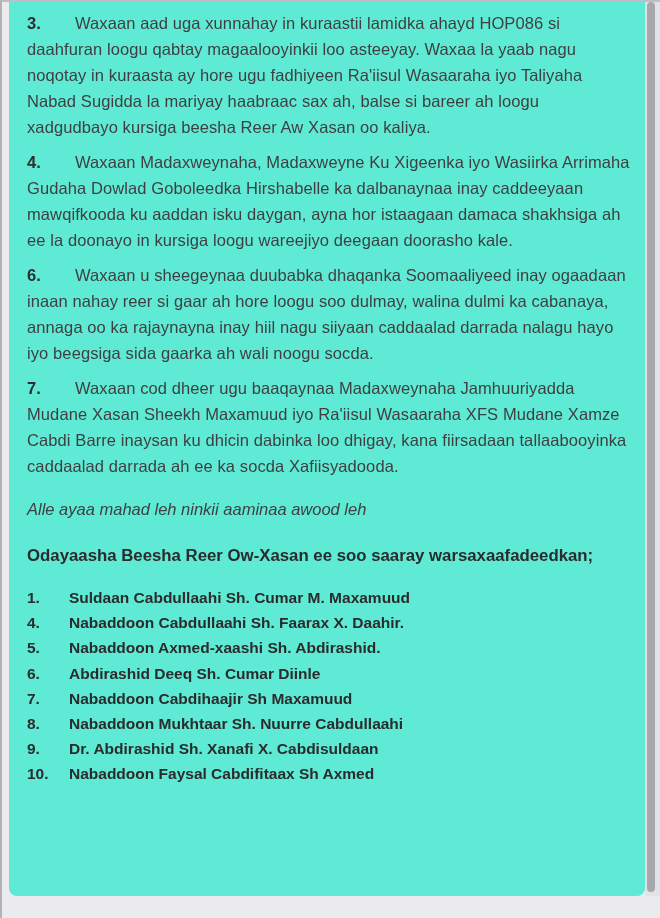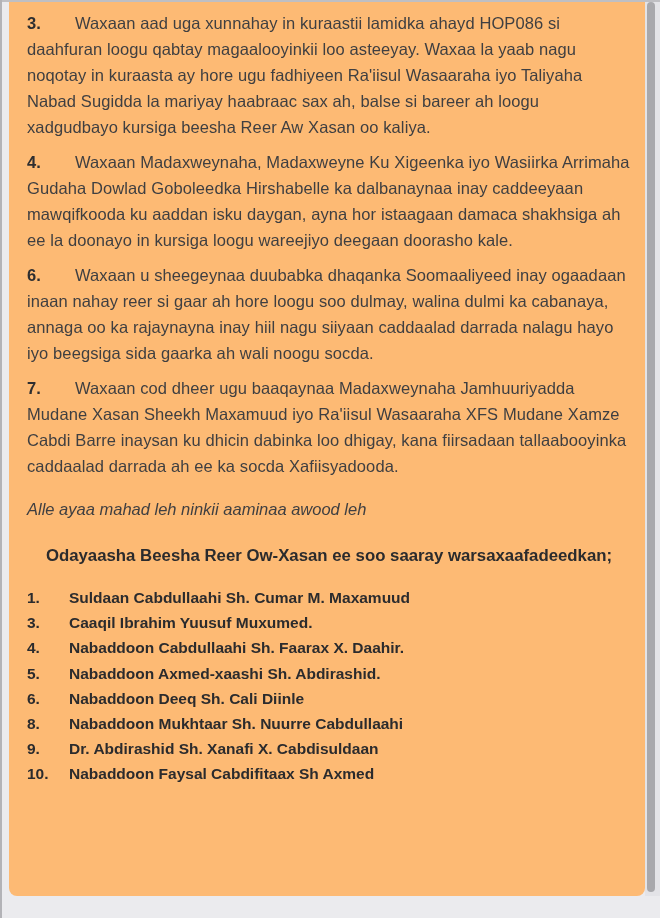--- a/index.html
+++ b/index.html
@@ -27,21 +27,21 @@
     top: 0; left: 0;
     width: 2px; height: 100%;
     background: #b3b3b7;
   }
   .card {
     position: absolute;
     left: 9px;
     top: 2px;
     width: 636px;
     height: 894px;
-    background: #fdba74;
+    background: #5eead4;
     border-radius: 0 0 8px 8px;
     box-sizing: border-box;
     padding: 8px 14px 0 9px;
     color: #3f3f41;
   }
   .scrollbar-track {
     position: absolute;
     right: 0;
     top: 2px;
     width: 15px;
@@ -77,21 +77,20 @@
     padding-left: 9px;
     font-style: italic;
   }
   .sig-heading {
     margin: 21px 0 16px 0;
     font-size: 16.8px;
     line-height: 26px;
     font-weight: bold;
     color: #2b2b2d;
     padding-left: 9px;
-    text-align: center;
   }
   .sig-list {
     padding-left: 9px;
   }
   .sig-item {
     font-size: 15.5px;
     line-height: 25.2px;
     font-weight: bold;
     color: #2b2b2d;
     white-space: nowrap;
@@ -126,30 +125,30 @@
 
     <p class="closing">Alle ayaa mahad leh ninkii aaminaa awood leh</p>
 
     <p class="sig-heading">Odayaasha Beesha Reer Ow-Xasan ee soo saaray warsaxaafadeedkan;</p>
 
     <div class="sig-list">
       <div class="sig-item">
         <span class="sig-num">1.</span><span>Suldaan Cabdullaahi Sh. Cumar M. Maxamuud</span>
       </div>
       <div class="sig-item">
-        <span class="sig-num">3.</span><span>Caaqil Ibrahim Yuusuf Muxumed.</span>
-      </div>
-      <div class="sig-item">
         <span class="sig-num">4.</span><span>Nabaddoon Cabdullaahi Sh. Faarax X. Daahir.</span>
       </div>
       <div class="sig-item">
         <span class="sig-num">5.</span><span>Nabaddoon Axmed-xaashi Sh. Abdirashid.</span>
       </div>
       <div class="sig-item">
-        <span class="sig-num">6.</span><span>Nabaddoon Deeq Sh. Cali Diinle</span>
+        <span class="sig-num">6.</span><span>Abdirashid Deeq Sh. Cumar Diinle</span>
+      </div>
+      <div class="sig-item">
+        <span class="sig-num">7.</span><span>Nabaddoon Cabdihaajir Sh Maxamuud</span>
       </div>
       <div class="sig-item">
         <span class="sig-num">8.</span><span>Nabaddoon Mukhtaar Sh. Nuurre Cabdullaahi</span>
       </div>
       <div class="sig-item">
         <span class="sig-num">9.</span><span>Dr. Abdirashid Sh. Xanafi X. Cabdisuldaan</span>
       </div>
       <div class="sig-item">
         <span class="sig-num">10.</span><span>Nabaddoon Faysal Cabdifitaax Sh Axmed</span>
       </div>

